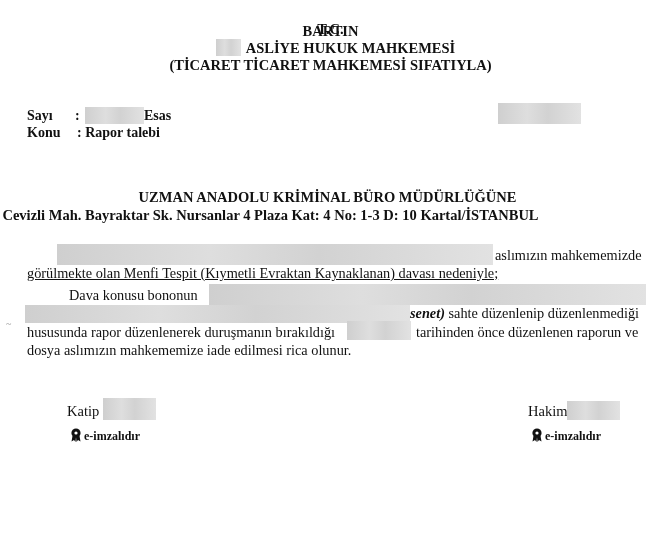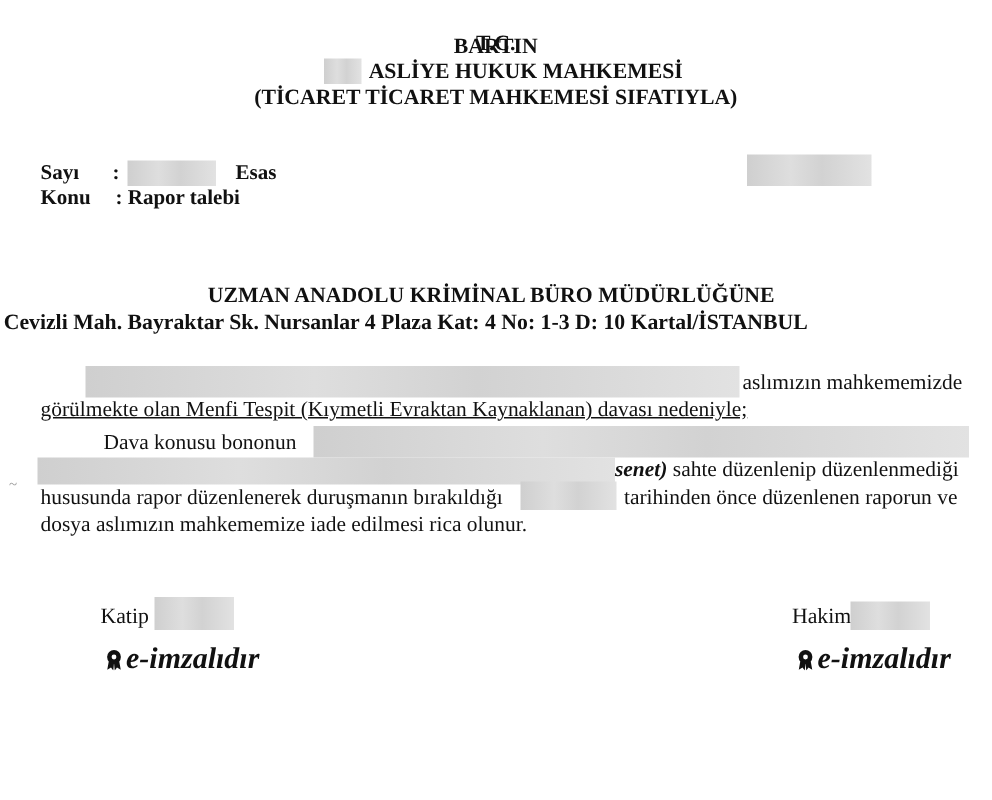--- a/index.html
+++ b/index.html
@@ -10,36 +10,36 @@
   .abs { position: absolute; white-space: nowrap; }
   .bold { font-weight: bold; }
   .hdr { left: 0; width: 661px; text-align: center; font-weight: bold; font-size: 14.5px; line-height: 17px; }
   .redact {
     position: absolute;
     background: linear-gradient(90deg, #cfcfcf 0%, #dedede 35%, #d2d2d2 60%, #e2e2e2 100%);
   }
   .body-text { font-size: 14.3px; }
   .meta { font-size: 14px; font-weight: bold; }
   .sig-label { font-size: 14.5px; }
-  .eimza { font-size: 20px; font-weight: bold; font-style: italic; }
+  .eimza { font-size: 12px; font-weight: bold; }
   .eimza-icon { display: inline-block; width: 12px; height: 14px; vertical-align: -2px; margin-right: 2px; }
 </style>
 </head>
 <body>
 
 <div class="abs hdr" style="top:21px;">T.C.</div>
 <div class="abs hdr" style="top:23px;">BARTIN</div>
 <div class="redact" style="left:216px; top:39px; width:25px; height:17px;"></div>
 <div class="abs hdr" style="top:40px; left:20px;">ASLİYE HUKUK MAHKEMESİ</div>
 <div class="abs hdr" style="top:57px;">(TİCARET TİCARET MAHKEMESİ SIFATIYLA)</div>
 
 <div class="abs meta" style="left:27px; top:108px;">Sayı</div>
 <div class="abs meta" style="left:75px; top:108px;">:</div>
 <div class="redact" style="left:85px; top:107px; width:59px; height:17px;"></div>
-<div class="abs meta" style="left:144px; top:108px;margin-left:13px;">Esas</div>
+<div class="abs meta" style="left:144px; top:108px;">Esas</div>
 <div class="abs meta" style="left:27px; top:125px;">Konu</div>
 <div class="abs meta" style="left:77px; top:125px;">: Rapor talebi</div>
 <div class="redact" style="left:498px; top:103px; width:83px; height:21px;"></div>
 
 <div class="abs bold" style="left:0; width:655px; text-align:center; top:189px; font-size:14.5px;">UZMAN ANADOLU KRİMİNAL BÜRO MÜDÜRLÜĞÜNE</div>
 <div class="abs bold" style="left:0; width:541px; text-align:center; top:207px; font-size:14.5px;">Cevizli Mah. Bayraktar Sk. Nursanlar 4 Plaza Kat: 4 No: 1-3 D: 10 Kartal/İSTANBUL</div>
 
 <div class="redact" style="left:57px; top:244px; width:436px; height:21px;"></div>
 <div class="abs body-text" style="left:495px; top:247px;">aslımızın  mahkememizde</div>
 <div class="abs body-text" style="left:27px; top:265px;text-decoration:underline;">görülmekte olan Menfi  Tespit (Kıymetli Evraktan Kaynaklanan) davası nedeniyle;</div>

